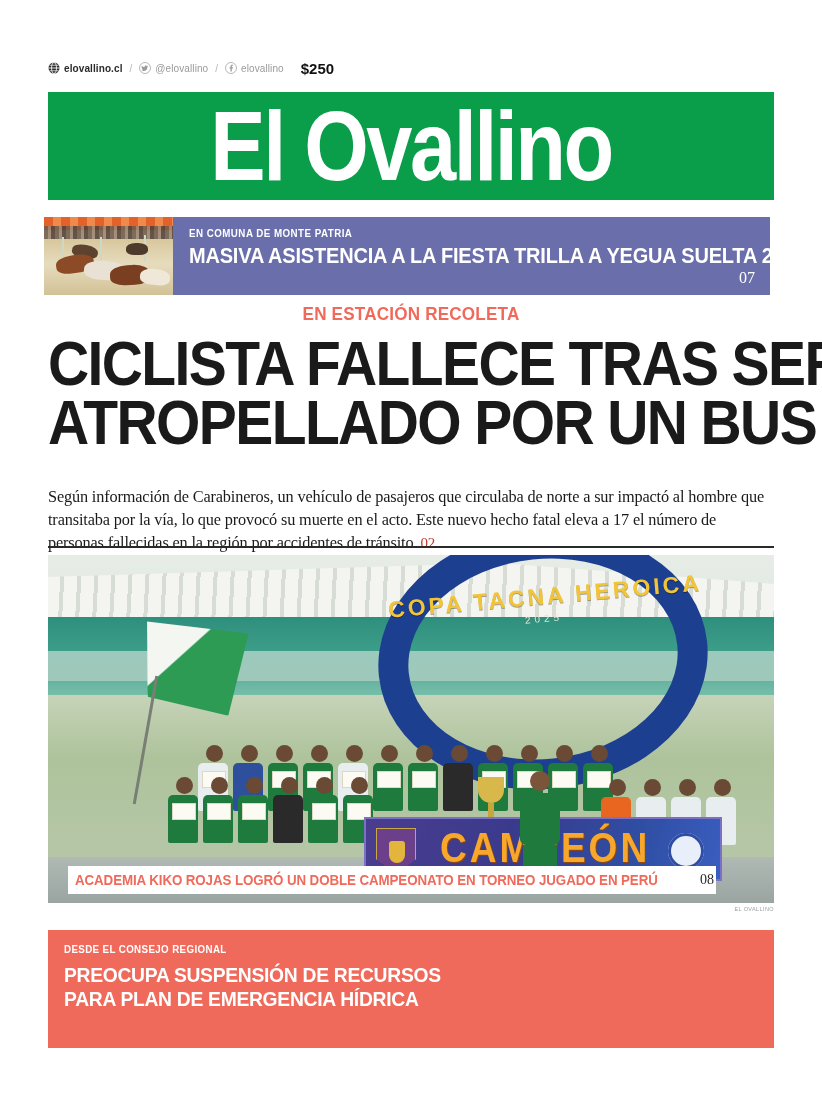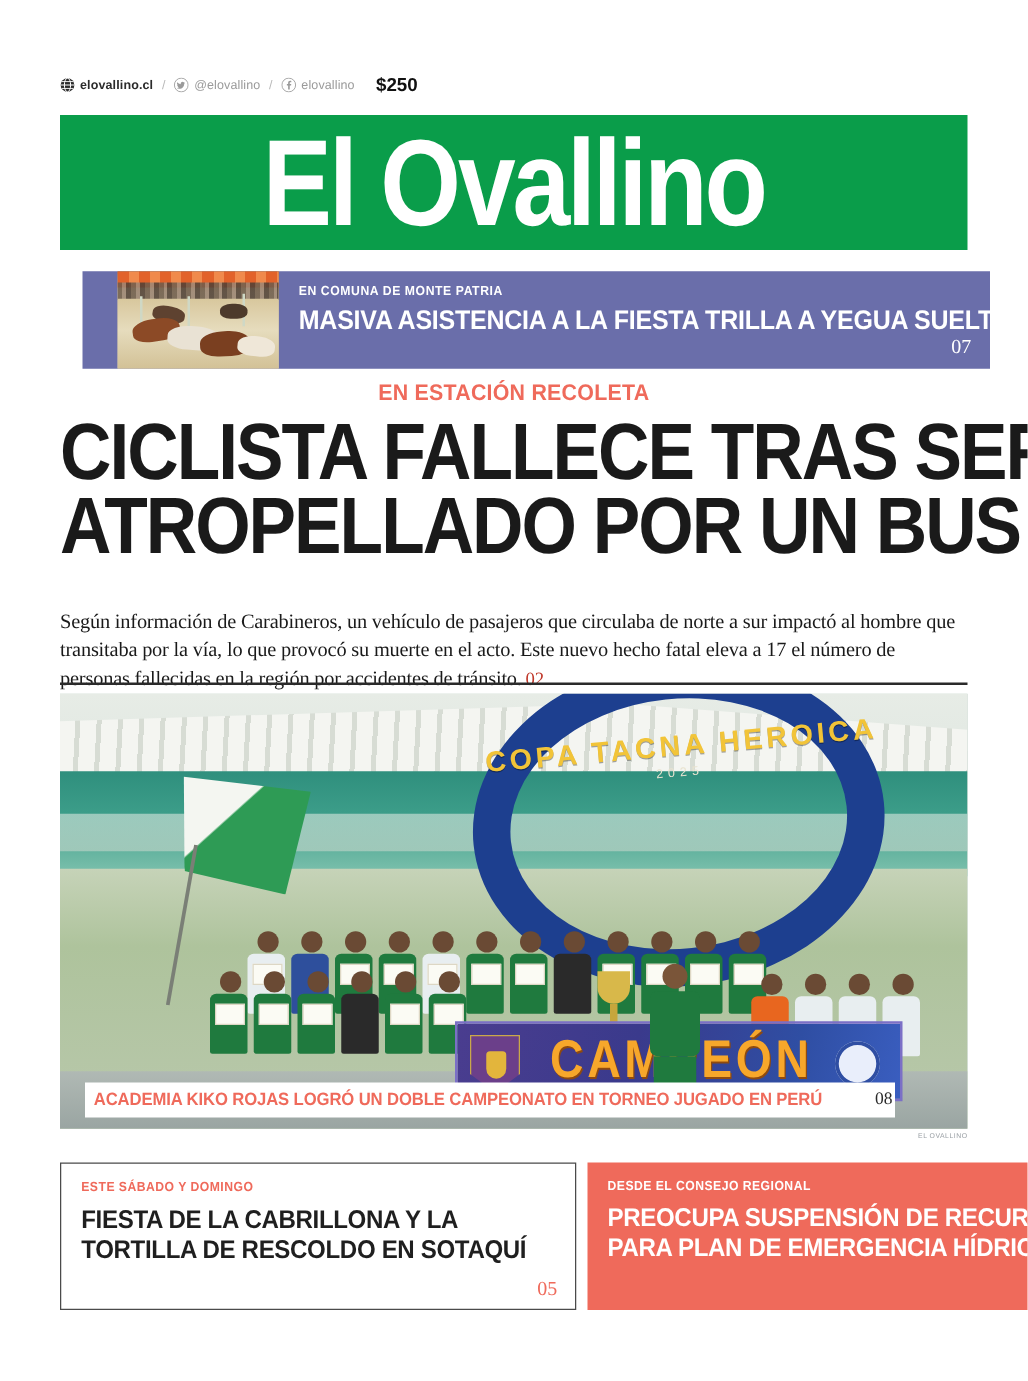--- a/index.html
+++ b/index.html
@@ -109,28 +109,27 @@
     letter-spacing: -2.5px;
     line-height: 1;
     transform: scaleY(1.18) scaleX(1.0);
     transform-origin: center;
     white-space: nowrap;
   }
 
   
   .promo {
     position: absolute;
-    left: 66px;
+    left: 44px;
     top: 217px;
     width: 726px;
     height: 78px;
     background: #6a6eaa;
     display: flex;
     overflow: hidden;
-    padding-left: 28px;
   }
   .promo-photo {
     width: 129px;
     height: 78px;
     flex: none;
     position: relative;
     overflow: hidden;
     background: linear-gradient(180deg,#c8782f 0%,#d9c9a0 22%,#ddd0ab 100%);
   }
   .promo-photo .canopy {
@@ -763,28 +762,20 @@
   </div>
 
   <div class="photo-caption">
     <span class="cap-txt">ACADEMIA KIKO ROJAS LOGRÓ UN DOBLE CAMPEONATO EN TORNEO JUGADO EN PERÚ</span>
     <span class="cap-pg">08</span>
   </div>
 
   <div class="photo-credit">EL OVALLINO</div>
 
   <div class="teasers">
-    <div class="teaser light">
-      <div class="t-kicker">ESTE SÁBADO Y DOMINGO</div>
-      <div class="t-head">
-        <span class="ln">FIESTA DE LA CABRILLONA Y LA</span>
-        <span class="ln">TORTILLA DE RESCOLDO EN SOTAQUÍ</span>
-      </div>
-      <div class="t-page">05</div>
-    </div>
     <div class="teaser coral">
       <div class="t-kicker">DESDE EL CONSEJO REGIONAL</div>
       <div class="t-head">
         <span class="ln">PREOCUPA SUSPENSIÓN DE RECURSOS</span>
         <span class="ln">PARA PLAN DE EMERGENCIA HÍDRICA</span>
       </div>
 
     </div>
   </div>
 

